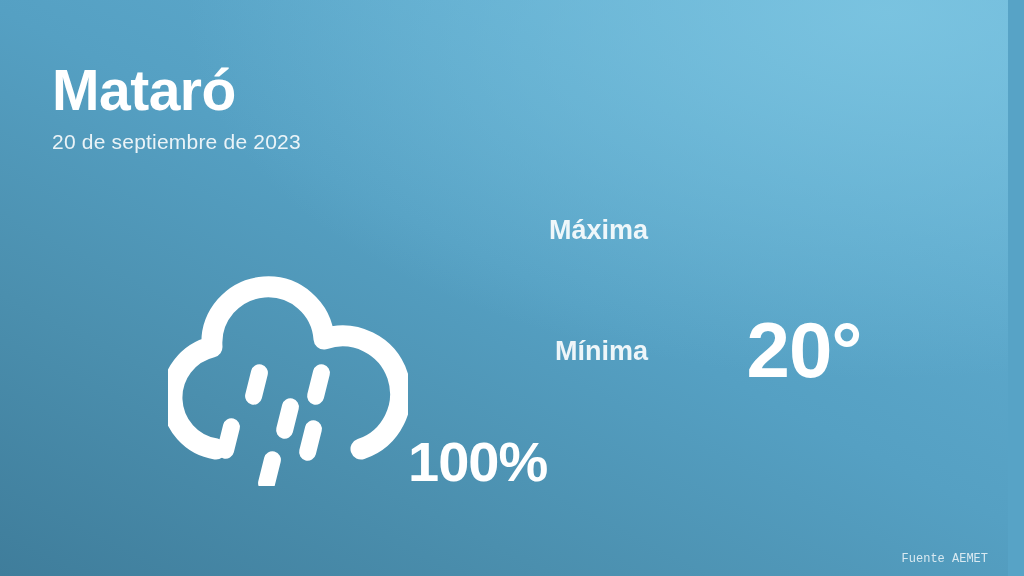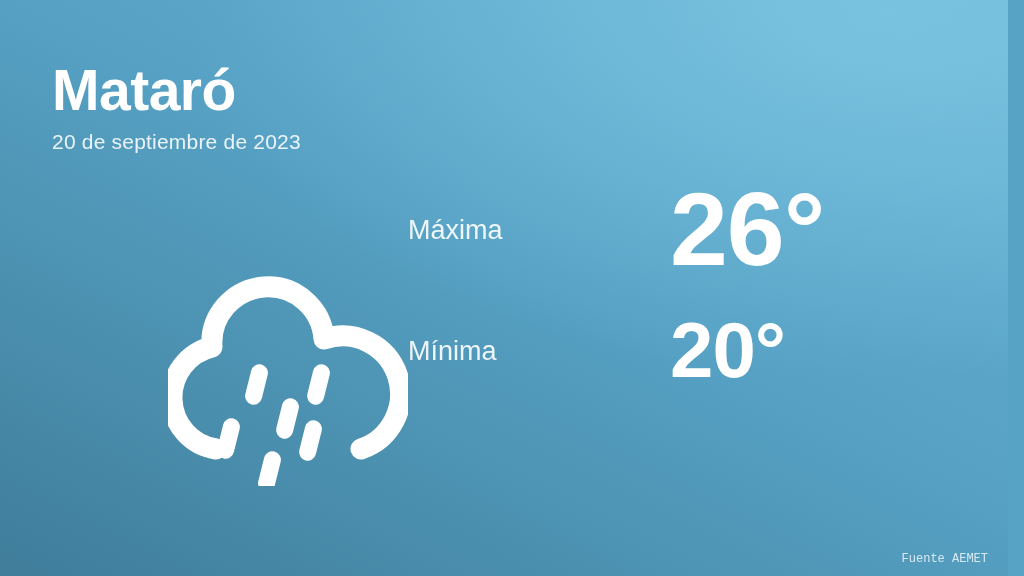--- a/index.html
+++ b/index.html
@@ -76,42 +76,42 @@
     display: flex;
     align-items: center;
     width: 100%;
   }
   .row-max    { height: 124px; }
   .row-min    { height: 118px; }
   .row-precip { height: 104px; }
 
   .r-label {
     flex: 0 0 262px;
-    text-align: left;
+    text-align: right;
     padding-right: 22px;
     box-sizing: border-box;
     color: rgba(255,255,255,0.90);
-    font-weight: normal;
+    font-weight: bold;
     white-space: nowrap;
   }
   .row-max .r-label,
   .row-min .r-label { font-size: 27px; }
   .row-precip .r-label { font-size: 26px; }
 
   .r-value {
     flex: 1 1 auto;
     text-align: left;
     color: #ffffff;
     font-weight: bold;
     line-height: 0.92;
     letter-spacing: -1px;
     white-space: nowrap;
   }
   .v-max    { font-size: 104px; }
-  .v-min    { font-size: 78px; }
+  .v-min    { font-size: 78px; text-align: center; }
   .v-precip { font-size: 56px; }
 
   
   .source {
     position: absolute;
     right: 20px;
     bottom: 10px;
     font-size: 12px;
     color: rgba(255,255,255,0.78);
     white-space: nowrap;
@@ -144,28 +144,28 @@
         <rect x="134" y="174" width="17" height="41" rx="8.5" transform="rotate(14 142.5 194.5)"></rect>
         <rect x="93" y="205" width="17" height="41" rx="8.5" transform="rotate(14 101.5 225.5)"></rect>
       </g>
     </svg>
   </div>
 
   <div class="readings">
 
     <div class="row row-max">
       <div class="r-label">Máxima</div>
-      <div class="r-value v-max">26°</div>
     </div>
 
     <div class="row row-min">
       <div class="r-label">Mínima</div>
       <div class="r-value v-min">20°</div>
     </div>
 
     <div class="row row-precip">
+      <div class="r-value v-precip">100%</div>
     </div>
 
   </div>
 
   <div class="source">Fuente AEMET</div>
 
 </div>
 
 </body></html>

